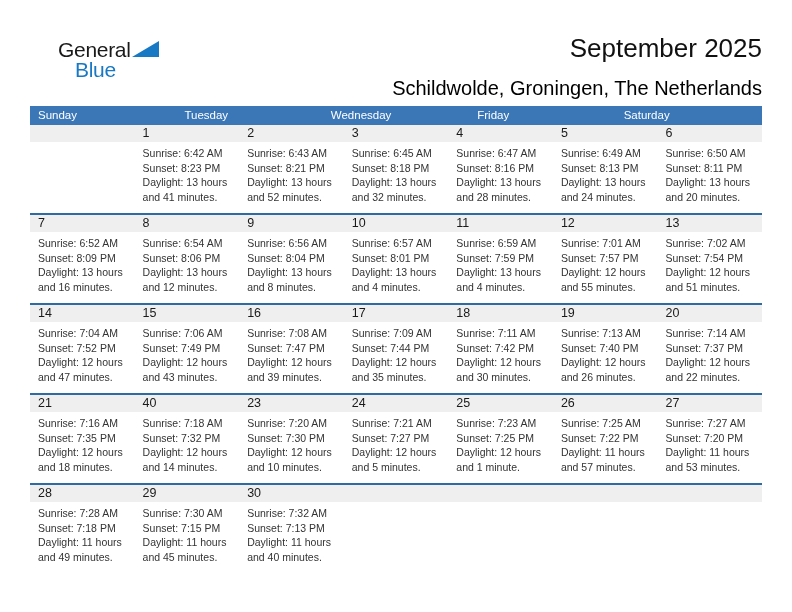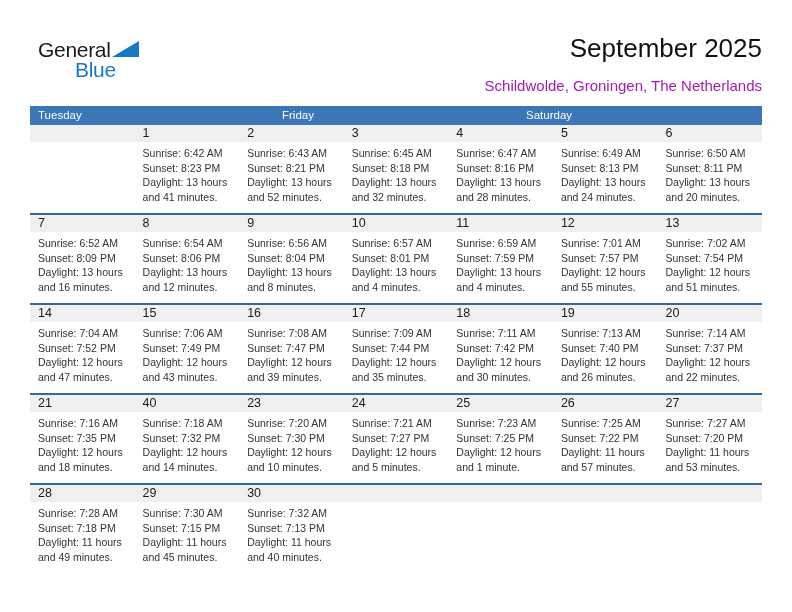--- a/index.html
+++ b/index.html
@@ -9,29 +9,29 @@
     --logo-blue:#1779c4;
     --header-text:#ffffff;
   }
   *{margin:0;padding:0;box-sizing:border-box;}
   html,body{width:792px;height:612px;background:#ffffff;overflow:hidden;
     font-family:"Liberation Sans","DejaVu Sans",sans-serif;}
   .page{position:relative;width:792px;height:612px;background:#fff;}
 
   
   .logo{position:absolute;left:38px;top:38px;}
-  .logo-top{font-size:21px;color:#1a1a1a;letter-spacing:-0.3px;white-space:nowrap;}
+  .logo-top{font-size:21px;color:#1a1a1a;letter-spacing:-0.3px;white-space:nowrap;margin-left:20px;}
   .logo-triangle{display:inline-block;width:0;height:0;
     border-bottom:16px solid var(--logo-blue);
     border-left:27px solid transparent;margin-left:1px;vertical-align:baseline;}
   .logo-bottom{font-size:21px;color:var(--logo-blue);margin-left:37px;margin-top:-4px;letter-spacing:-0.3px;}
 
   
   .title{position:absolute;top:33px;right:30px;font-size:26px;color:#111;text-align:left;}
-  .subtitle{position:absolute;top:77px;right:30px;font-size:15px;color:#a21caf;text-align:center;}
+  .subtitle{position:absolute;top:77px;right:30px;font-size:20px;color:#000000;text-align:center;}
 
   
   .calendar{position:absolute;left:30px;top:106px;width:732px;}
   .header-row{display:flex;height:19px;background:var(--header-bg);}
   .header-cell{flex:1;color:var(--header-text);font-size:11.5px;line-height:19px;
     padding-left:8px;overflow:hidden;white-space:nowrap;}
   .week-row{display:flex;height:90px;border-top:2px solid var(--divider);}
   .week-row[data-name="week-row-1"]{border-top:none;height:88px;}
   .day-cell{flex:1;overflow:hidden;}
   .day-band{height:17px;background:var(--band-bg);font-size:12.5px;color:#1a1a1a;
@@ -49,21 +49,23 @@
       <span data-name="logo-text-general">General</span><span class="logo-triangle" data-name="logo-triangle-icon"></span>
     </div>
     <div class="logo-bottom" data-name="logo-text-blue">Blue</div>
   </div>
 
   <div class="title" data-name="page-title">September 2025</div>
   <div class="subtitle" data-name="location-subtitle">Schildwolde, Groningen, The Netherlands</div>
 
   <div class="calendar" data-name="calendar-table">
     <div class="header-row" data-name="weekday-header-row">
+      <div class="header-cell" data-name="weekday-header-sunday">Sunday</div>
       <div class="header-cell" data-name="weekday-header-tuesday">Tuesday</div>
+      <div class="header-cell" data-name="weekday-header-wednesday">Wednesday</div>
       <div class="header-cell" data-name="weekday-header-friday">Friday</div>
       <div class="header-cell" data-name="weekday-header-saturday">Saturday</div>
     </div>
     <div data-name="calendar-grid">
         <div class="week-row" data-name="week-row-1">
           <div class="day-cell" data-name="day-cell-empty">
             <div class="day-band" data-name="day-number"></div>
           </div>
           <div class="day-cell" data-name="day-cell-1">
             <div class="day-band" data-name="day-number">1</div>

